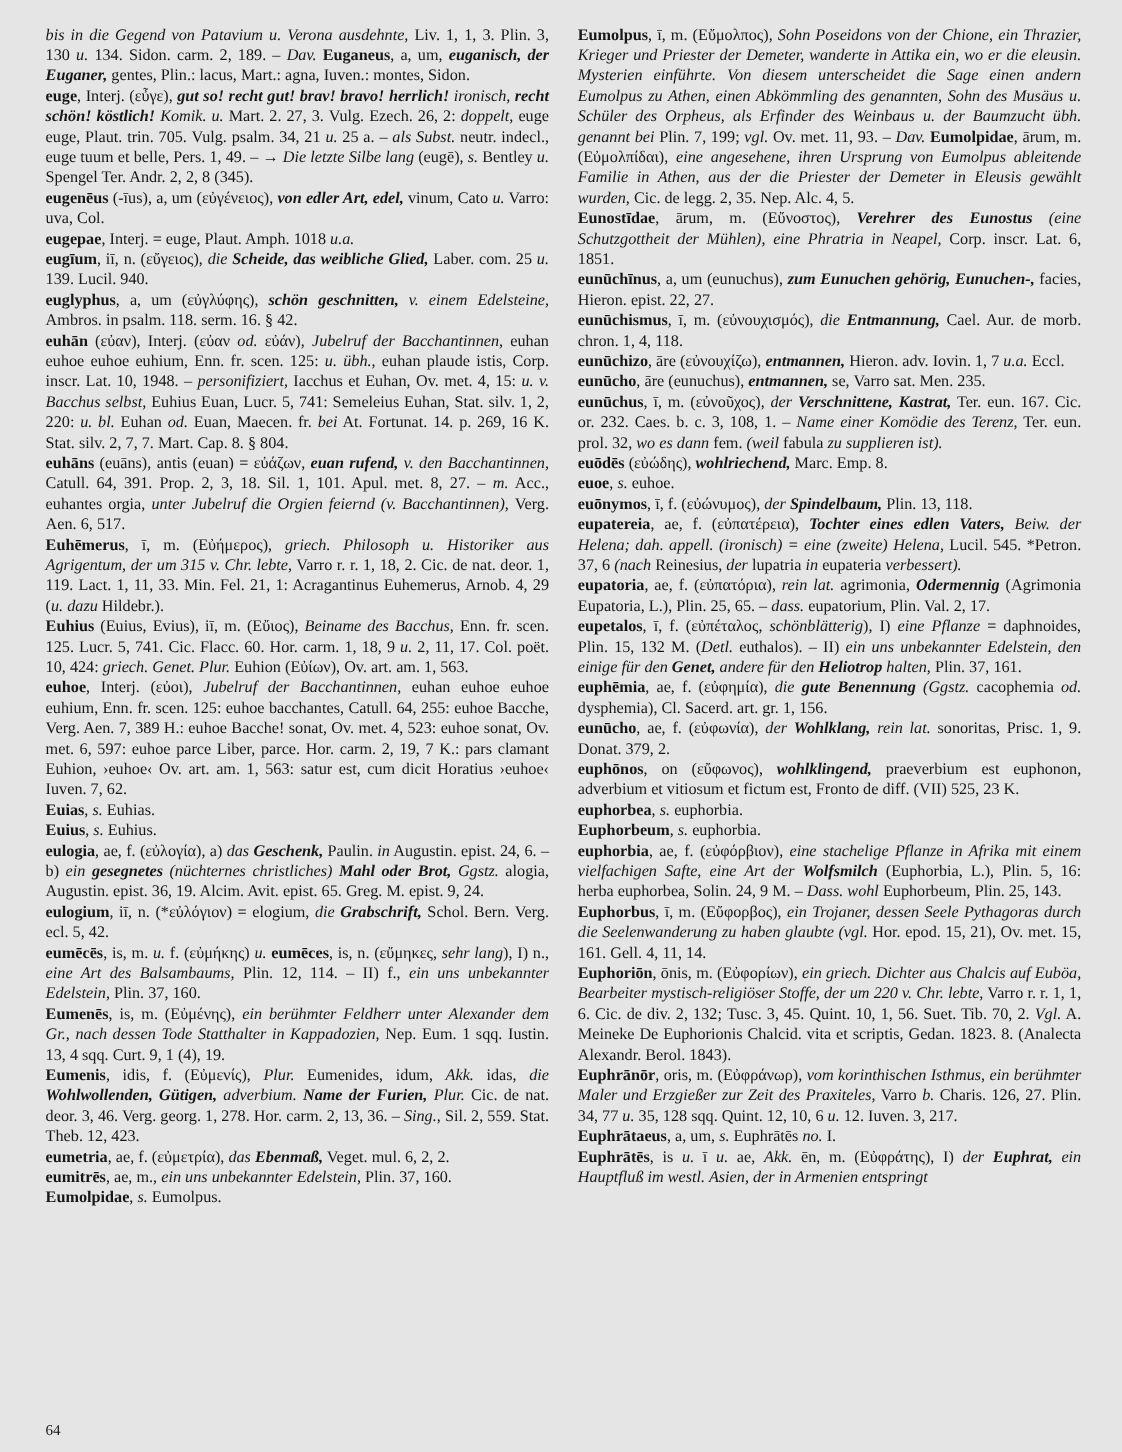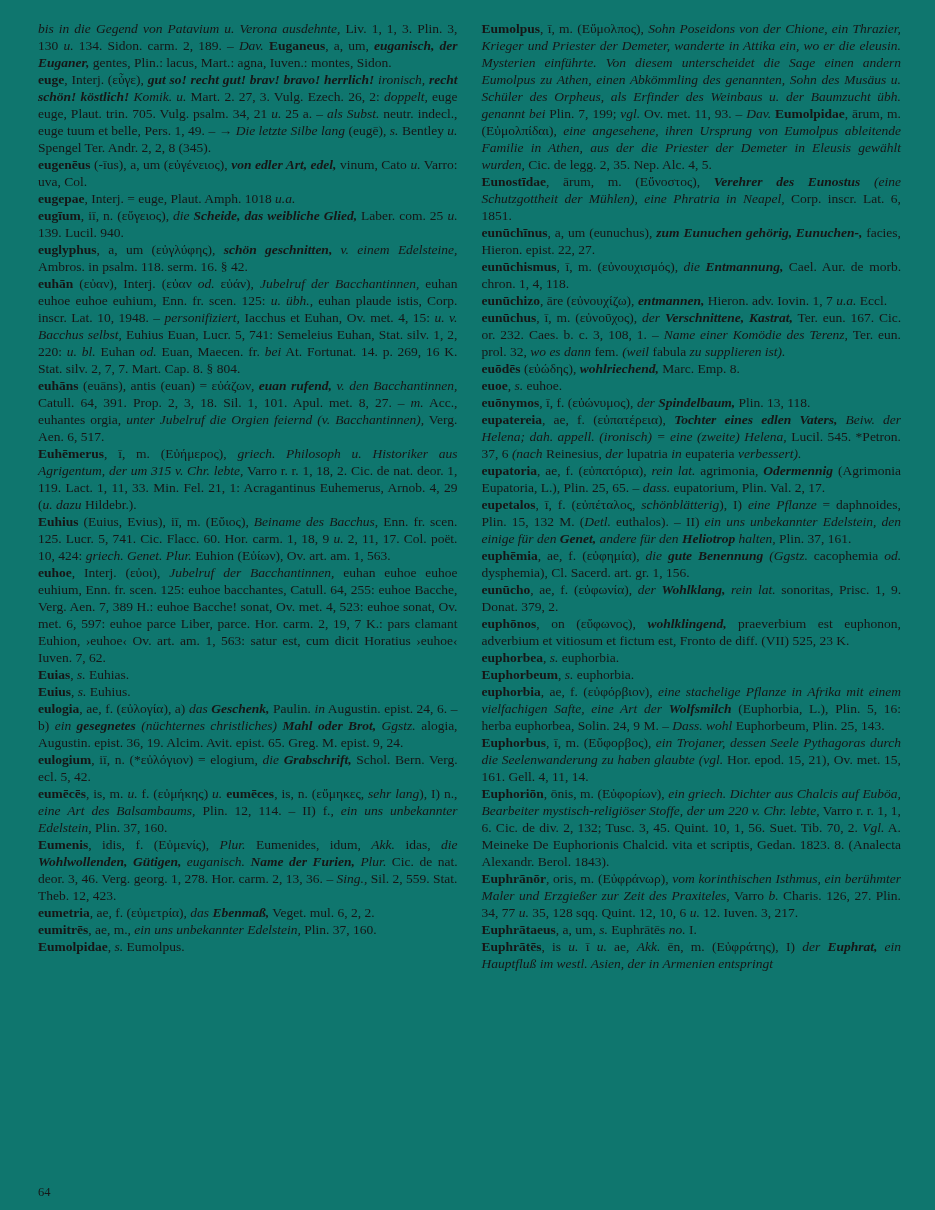--- a/index.html
+++ b/index.html
@@ -5,21 +5,21 @@
   html, body {
     margin: 0;
     padding: 0;
     background: #ffffff;
   }
   .page {
     position: relative;
     width: 935px;
     height: 1210px;
     box-sizing: border-box;
-    background: #0f766e;
+    background: #e5e5e5;
     color: #161616;
     padding: 20px 34px 30px 38px;
     overflow: hidden;
     font-family: "Liberation Serif", "DejaVu Serif", serif;
   }
   .columns {
     display: flex;
     gap: 24px;
   }
   .column {
@@ -59,31 +59,33 @@
         <p class="entry"><b>euhān</b> (εὐαν), Interj. (εὐαν <i>od.</i> εὐάν), <i>Jubelruf der Bacchantinnen,</i> euhan euhoe euhoe euhium, Enn. fr. scen. 125: <i>u. übh.,</i> euhan plaude istis, Corp. inscr. Lat. 10, 1948. – <i>personifiziert,</i> Iacchus et Euhan, Ov. met. 4, 15: <i>u. v. Bacchus selbst,</i> Euhius Euan, Lucr. 5, 741: Semeleius Euhan, Stat. silv. 1, 2, 220: <i>u. bl.</i> Euhan <i>od.</i> Euan, Maecen. fr. <i>bei</i> At. Fortunat. 14. p. 269, 16 K. Stat. silv. 2, 7, 7. Mart. Cap. 8. § 804.</p>
         <p class="entry"><b>euhāns</b> (euāns), antis (euan) = εὐάζων, <span class="bi">euan rufend,</span> <i>v. den Bacchantinnen,</i> Catull. 64, 391. Prop. 2, 3, 18. Sil. 1, 101. Apul. met. 8, 27. – <i>m.</i> Acc., euhantes orgia, <i>unter Jubelruf die Orgien feiernd (v. Bacchantinnen),</i> Verg. Aen. 6, 517.</p>
         <p class="entry"><b>Euhēmerus</b>, ī, m. (Εὐήμερος), <i>griech. Philosoph u. Historiker aus Agrigentum, der um 315 v. Chr. lebte,</i> Varro r. r. 1, 18, 2. Cic. de nat. deor. 1, 119. Lact. 1, 11, 33. Min. Fel. 21, 1: Acragantinus Euhemerus, Arnob. 4, 29 (<i>u. dazu</i> Hildebr.).</p>
         <p class="entry"><b>Euhius</b> (Euius, Evius), iī, m. (Εὔιος), <i>Beiname des Bacchus,</i> Enn. fr. scen. 125. Lucr. 5, 741. Cic. Flacc. 60. Hor. carm. 1, 18, 9 <i>u.</i> 2, 11, 17. Col. poët. 10, 424: <i>griech. Genet. Plur.</i> Euhion (Εὐίων), Ov. art. am. 1, 563.</p>
         <p class="entry"><b>euhoe</b>, Interj. (εὐοι), <i>Jubelruf der Bacchantinnen,</i> euhan euhoe euhoe euhium, Enn. fr. scen. 125: euhoe bacchantes, Catull. 64, 255: euhoe Bacche, Verg. Aen. 7, 389 H.: euhoe Bacche! sonat, Ov. met. 4, 523: euhoe sonat, Ov. met. 6, 597: euhoe parce Liber, parce. Hor. carm. 2, 19, 7 K.: pars clamant Euhion, ›euhoe‹ Ov. art. am. 1, 563: satur est, cum dicit Horatius ›euhoe‹ Iuven. 7, 62.</p>
         <p class="entry"><b>Euias</b>, <i>s.</i> Euhias.</p>
         <p class="entry"><b>Euius</b>, <i>s.</i> Euhius.</p>
         <p class="entry"><b>eulogia</b>, ae, f. (εὐλογία), a) <i>das</i> <span class="bi">Geschenk,</span> Paulin. <i>in</i> Augustin. epist. 24, 6. – b) <i>ein</i> <span class="bi">gesegnetes</span> <i>(nüchternes christliches)</i> <span class="bi">Mahl oder Brot,</span> <i>Ggstz.</i> alogia, Augustin. epist. 36, 19. Alcim. Avit. epist. 65. Greg. M. epist. 9, 24.</p>
         <p class="entry"><b>eulogium</b>, iī, n. (*εὐλόγιον) = elogium, <i>die</i> <span class="bi">Grabschrift,</span> Schol. Bern. Verg. ecl. 5, 42.</p>
         <p class="entry"><b>eumēcēs</b>, is, m. <i>u.</i> f. (εὐμήκης) <i>u.</i> <b>eumēces</b>, is, n. (εὔμηκες, <i>sehr lang</i>), I) n., <i>eine Art des Balsambaums,</i> Plin. 12, 114. – II) f., <i>ein uns unbekannter Edelstein,</i> Plin. 37, 160.</p>
-        <p class="entry"><b>Eumenis</b>, idis, f. (Εὐμενίς), <i>Plur.</i> Eumenides, idum, <i>Akk.</i> idas, <i>die</i> <span class="bi">Wohlwollenden, Gütigen,</span> <i>euganisch.</i> <span class="bi">Name der Furien,</span> <i>Plur.</i> Cic. de nat. deor. 3, 46. Verg. georg. 1, 278. Hor. carm. 2, 13, 36. – <i>Sing.,</i> Sil. 2, 559. Stat. Theb. 12, 423.</p>
+        <p class="entry"><b>Eumenēs</b>, is, m. (Εὐμένης), <i>ein berühmter Feldherr unter Alexander dem Gr., nach dessen Tode Statthalter in Kappadozien,</i> Nep. Eum. 1 sqq. Iustin. 13, 4 sqq. Curt. 9, 1 (4), 19.</p>
+        <p class="entry"><b>Eumenis</b>, idis, f. (Εὐμενίς), <i>Plur.</i> Eumenides, idum, <i>Akk.</i> idas, <i>die</i> <span class="bi">Wohlwollenden, Gütigen,</span> <i>adverbium.</i> <span class="bi">Name der Furien,</span> <i>Plur.</i> Cic. de nat. deor. 3, 46. Verg. georg. 1, 278. Hor. carm. 2, 13, 36. – <i>Sing.,</i> Sil. 2, 559. Stat. Theb. 12, 423.</p>
         <p class="entry"><b>eumetria</b>, ae, f. (εὐμετρία), <i>das</i> <span class="bi">Ebenmaß,</span> Veget. mul. 6, 2, 2.</p>
         <p class="entry"><b>eumitrēs</b>, ae, m., <i>ein uns unbekannter Edelstein,</i> Plin. 37, 160.</p>
         <p class="entry"><b>Eumolpidae</b>, <i>s.</i> Eumolpus.</p>
       </div>
     <div class="column">
         <p class="entry"><b>Eumolpus</b>, ī, m. (Εὔμολπος), <i>Sohn Poseidons von der Chione, ein Thrazier, Krieger und Priester der Demeter, wanderte in Attika ein, wo er die eleusin. Mysterien einführte. Von diesem unterscheidet die Sage einen andern Eumolpus zu Athen, einen Abkömmling des genannten, Sohn des Musäus u. Schüler des Orpheus, als Erfinder des Weinbaus u. der Baumzucht übh. genannt bei</i> Plin. 7, 199; <i>vgl.</i> Ov. met. 11, 93. – <i>Dav.</i> <b>Eumolpidae</b>, ārum, m. (Εὐμολπίδαι), <i>eine angesehene, ihren Ursprung von Eumolpus ableitende Familie in Athen, aus der die Priester der Demeter in Eleusis gewählt wurden,</i> Cic. de legg. 2, 35. Nep. Alc. 4, 5.</p>
         <p class="entry"><b>Eunostīdae</b>, ārum, m. (Εὔνοστος), <span class="bi">Verehrer des Eunostus</span> <i>(eine Schutzgottheit der Mühlen), eine Phratria in Neapel,</i> Corp. inscr. Lat. 6, 1851.</p>
         <p class="entry"><b>eunūchīnus</b>, a, um (eunuchus), <span class="bi">zum Eunuchen gehörig, Eunuchen-,</span> facies, Hieron. epist. 22, 27.</p>
         <p class="entry"><b>eunūchismus</b>, ī, m. (εὐνουχισμός), <i>die</i> <span class="bi">Entmannung,</span> Cael. Aur. de morb. chron. 1, 4, 118.</p>
         <p class="entry"><b>eunūchizo</b>, āre (εὐνουχίζω), <span class="bi">entmannen,</span> Hieron. adv. Iovin. 1, 7 <i>u.a.</i> Eccl.</p>
+        <p class="entry"><b>eunūcho</b>, āre (eunuchus), <span class="bi">entmannen,</span> se, Varro sat. Men. 235.</p>
         <p class="entry"><b>eunūchus</b>, ī, m. (εὐνοῦχος), <i>der</i> <span class="bi">Verschnittene, Kastrat,</span> Ter. eun. 167. Cic. or. 232. Caes. b. c. 3, 108, 1. – <i>Name einer Komödie des Terenz,</i> Ter. eun. prol. 32, <i>wo es dann</i> fem. <i>(weil</i> fabula <i>zu supplieren ist).</i></p>
         <p class="entry"><b>euōdēs</b> (εὐώδης), <span class="bi">wohlriechend,</span> Marc. Emp. 8.</p>
         <p class="entry"><b>euoe</b>, <i>s.</i> euhoe.</p>
         <p class="entry"><b>euōnymos</b>, ī, f. (εὐώνυμος), <i>der</i> <span class="bi">Spindelbaum,</span> Plin. 13, 118.</p>
         <p class="entry"><b>eupatereia</b>, ae, f. (εὐπατέρεια), <span class="bi">Tochter eines edlen Vaters,</span> <i>Beiw. der Helena; dah. appell. (ironisch) = eine (zweite) Helena,</i> Lucil. 545. *Petron. 37, 6 <i>(nach</i> Reinesius, <i>der</i> lupatria <i>in</i> eupateria <i>verbessert).</i></p>
         <p class="entry"><b>eupatoria</b>, ae, f. (εὐπατόρια), <i>rein lat.</i> agrimonia, <span class="bi">Odermennig</span> (Agrimonia Eupatoria, L.), Plin. 25, 65. – <i>dass.</i> eupatorium, Plin. Val. 2, 17.</p>
         <p class="entry"><b>eupetalos</b>, ī, f. (εὐπέταλος, <i>schönblätterig</i>), I) <i>eine Pflanze</i> = daphnoides, Plin. 15, 132 M. (<i>Detl.</i> euthalos). – II) <i>ein uns unbekannter Edelstein, den einige für den</i> <span class="bi">Genet,</span> <i>andere für den</i> <span class="bi">Heliotrop</span> <i>halten,</i> Plin. 37, 161.</p>
         <p class="entry"><b>euphēmia</b>, ae, f. (εὐφημία), <i>die</i> <span class="bi">gute Benennung</span> <i>(Ggstz.</i> cacophemia <i>od.</i> dysphemia), Cl. Sacerd. art. gr. 1, 156.</p>
         <p class="entry"><b>eunūcho</b>, ae, f. (εὐφωνία), <i>der</i> <span class="bi">Wohlklang,</span> <i>rein lat.</i> sonoritas, Prisc. 1, 9. Donat. 379, 2.</p>
         <p class="entry"><b>euphōnos</b>, on (εὔφωνος), <span class="bi">wohlklingend,</span> praeverbium est euphonon, adverbium et vitiosum et fictum est, Fronto de diff. (VII) 525, 23 K.</p>

